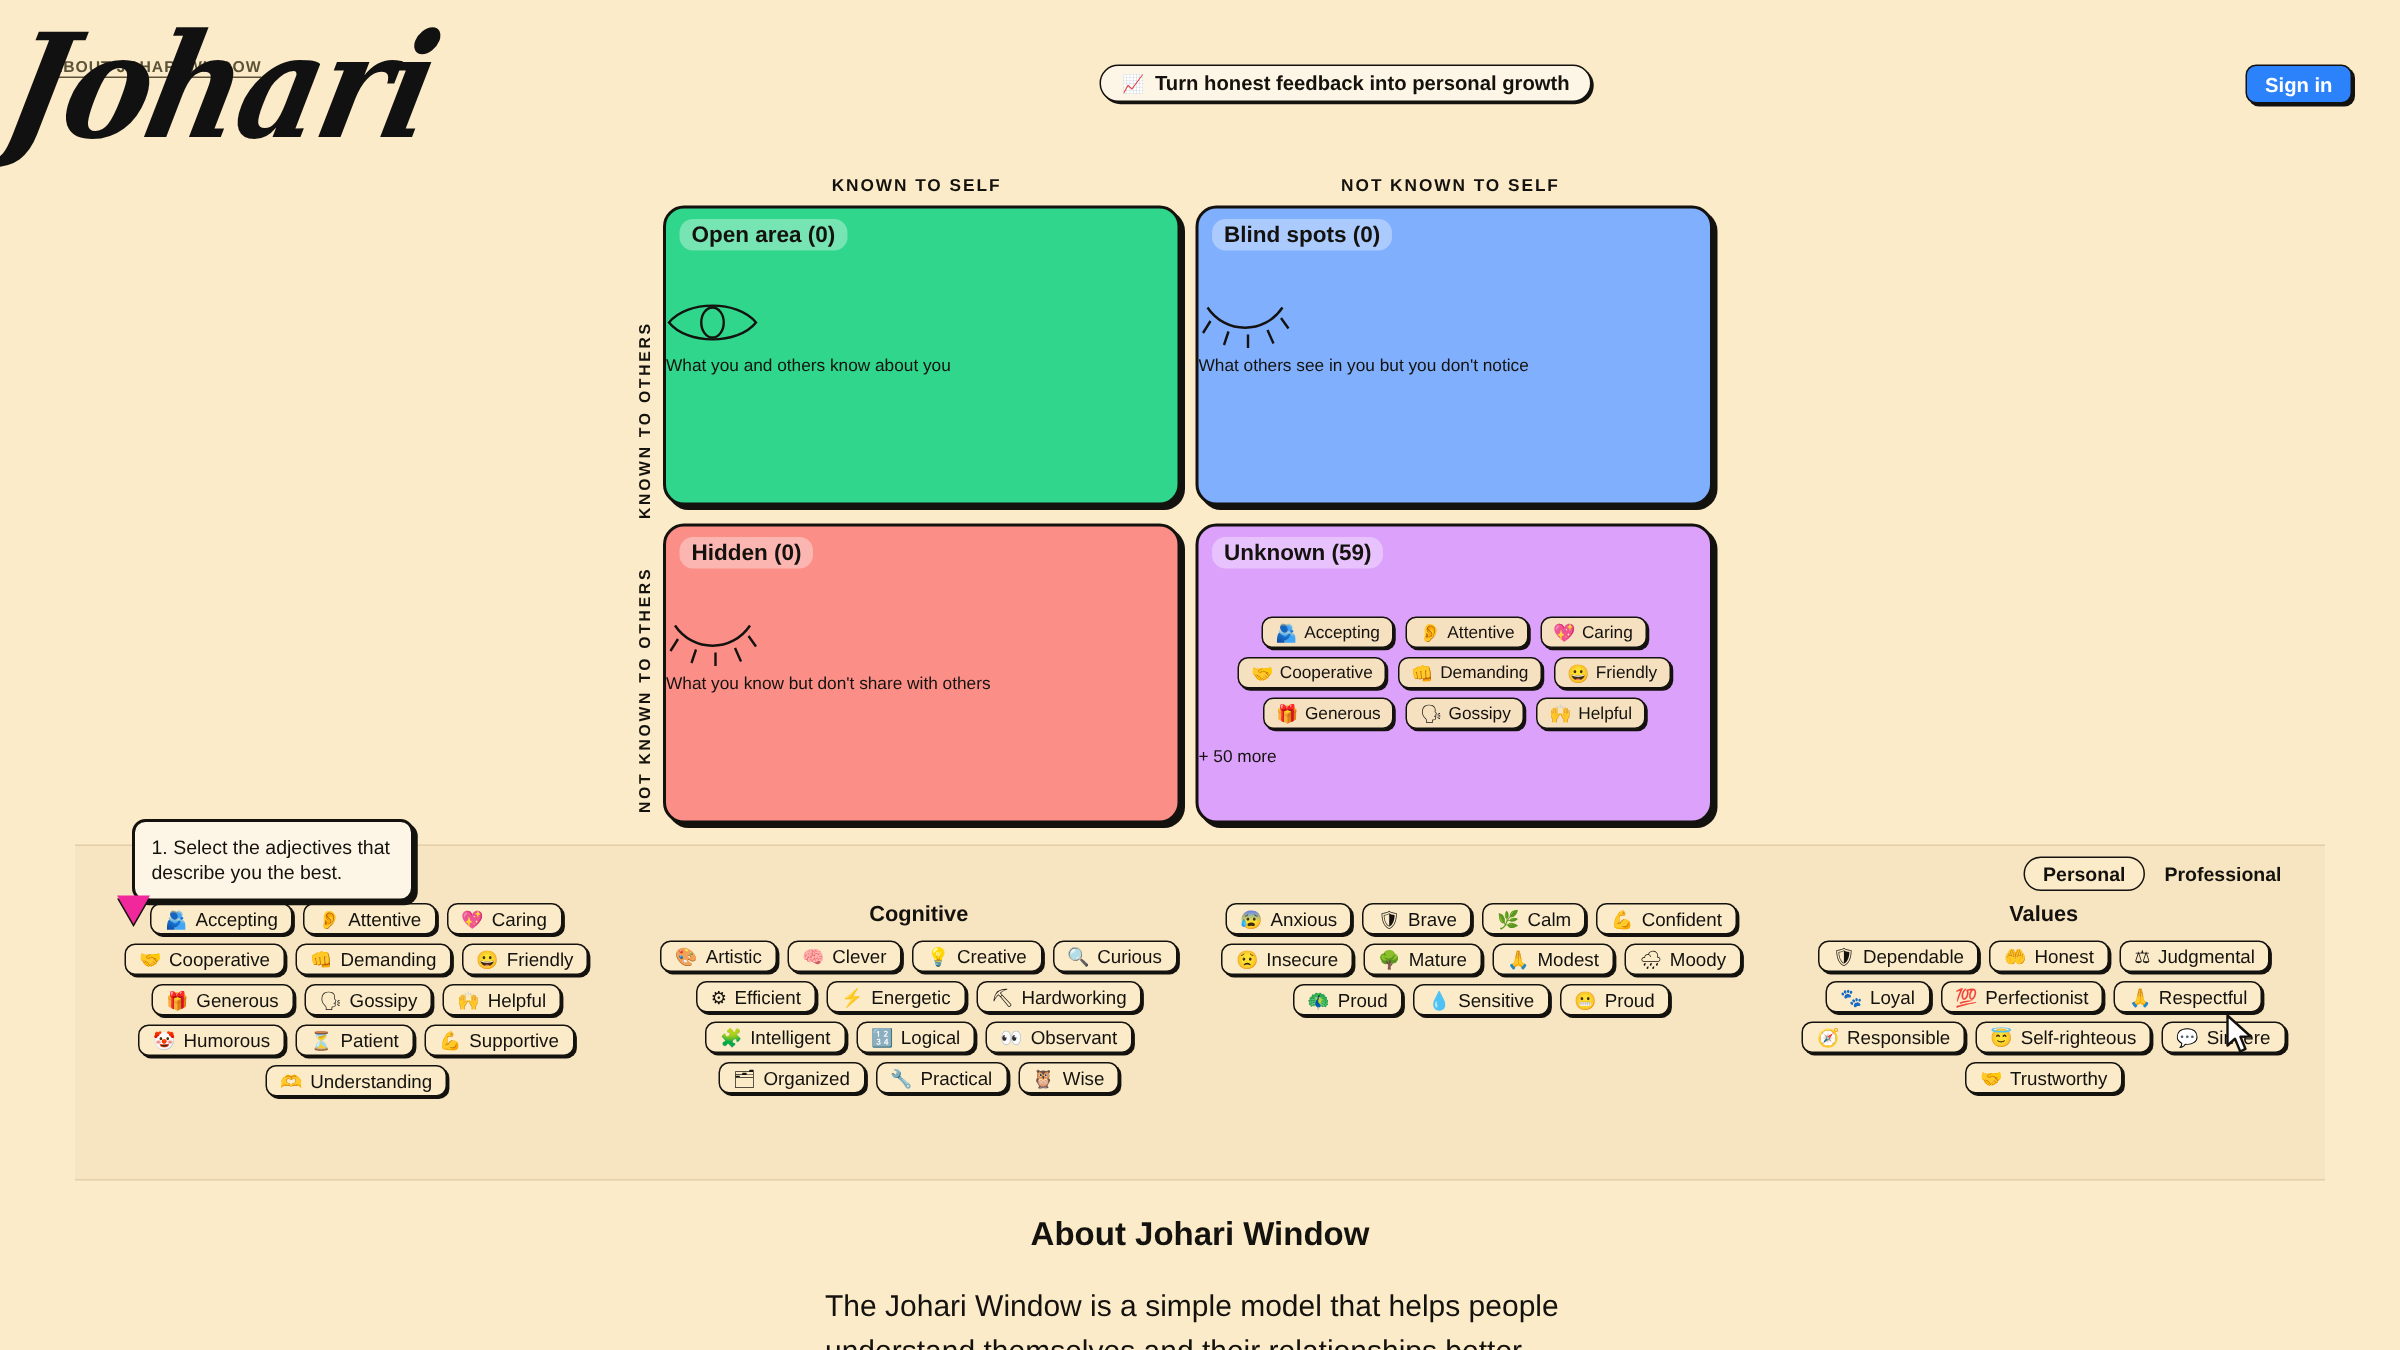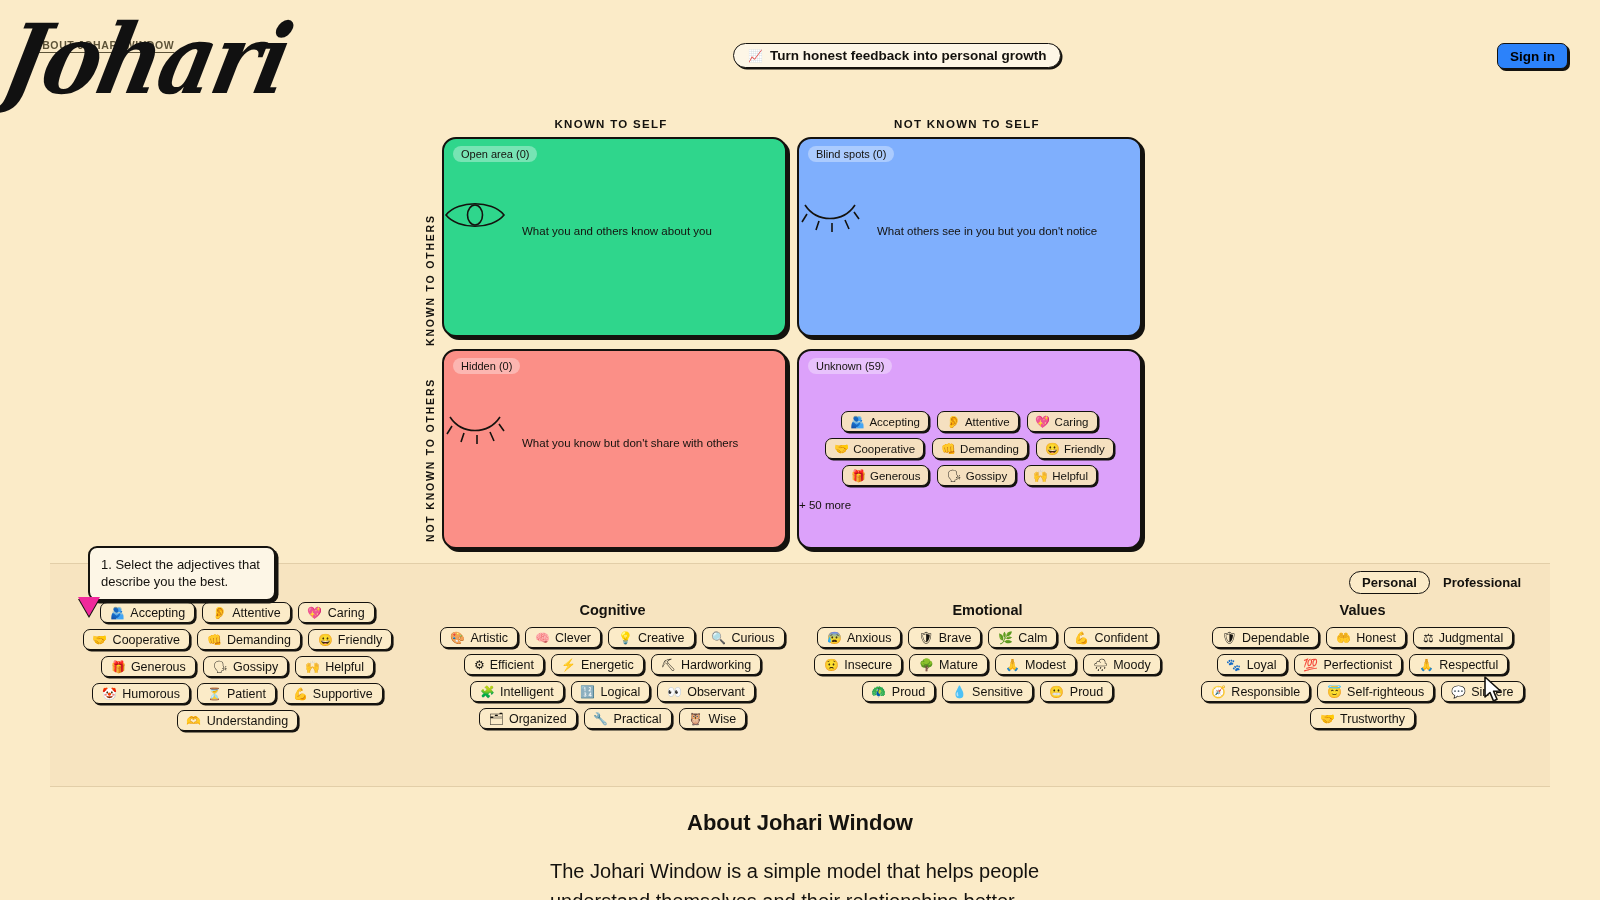--- a/index.html
+++ b/index.html
@@ -32,21 +32,21 @@
     height: 25px; padding: 0 14px;
     display: flex; align-items: center; gap: 7px;
     background: #FDF6E6; border: 1.6px solid #14120E; border-radius: 14px;
     box-shadow: 1.5px 1.5px 0 #14120E;
     font-size: 13.5px; font-weight: 600; white-space: nowrap;
   }
   .signin {
     position: absolute; right: 32px; top: 43px;
     height: 26px; padding: 0 12px;
     display: flex; align-items: center;
-    background: #2C82FA; color: #000000;
+    background: #2C82FA; color: #ffffff;
     border: 1.8px solid #14120E; border-radius: 7px;
     box-shadow: 2px 2px 0 #14120E;
     font-size: 13.5px; font-weight: 700;
     cursor: pointer;
   }
 
   
   .grid-wrap { position: absolute; left: 420px; top: 112px; width: 740px; height: 440px; }
   .col-head {
     position: absolute; top: 6px;
@@ -72,25 +72,25 @@
   }
   .quad.q-open  { left: 22px;  top: 25px;  background: #2FD68C; }
   .quad.q-blind { left: 377px; top: 25px;  background: #7FAFFD; }
   .quad.q-hid   { left: 22px;  top: 237px; background: #FB8F87; }
   .quad.q-unk   { left: 377px; top: 237px; background: #DCA1FA; }
 
   .quad-tag {
     position: absolute; left: 9px; top: 7px;
     padding: 2px 8px; border-radius: 9px;
     background: rgba(255,255,255,.35);
-    font-size: 11px; font-weight: 400; white-space: nowrap;
+    font-size: 15px; font-weight: 700; white-space: nowrap;
   }
   .quad-empty {
     position: absolute; left: 0; right: 0; top: 58px;
-    display: flex; flex-direction: row; align-items: flex-end; gap: 16px;
+    display: flex; flex-direction: column; align-items: flex-start; 
   }
   .quad-empty .cap { font-size: 11.5px; font-weight: 500; }
 
   .chipbox {
     position: absolute; left: 14px; right: 14px; top: 60px;
     display: flex; flex-wrap: wrap; justify-content: center; gap: 6px 8px;
   }
   .mini-chip {
     display: flex; align-items: center; gap: 4px;
     height: 21px; padding: 0 8px;
@@ -376,21 +376,20 @@
               <span class="em">🔧</span>
               <span>Practical</span>
             </div>
             <div class="chip">
               <span class="em">🦉</span>
               <span>Wise</span>
             </div>
           </div>
         </div>
         <div class="cat">
-          <div class="cat-title">Emotional</div>
           <div class="chip-rows">
             <div class="chip">
               <span class="em">😰</span>
               <span>Anxious</span>
             </div>
             <div class="chip">
               <span class="em">🛡</span>
               <span>Brave</span>
             </div>
             <div class="chip">

